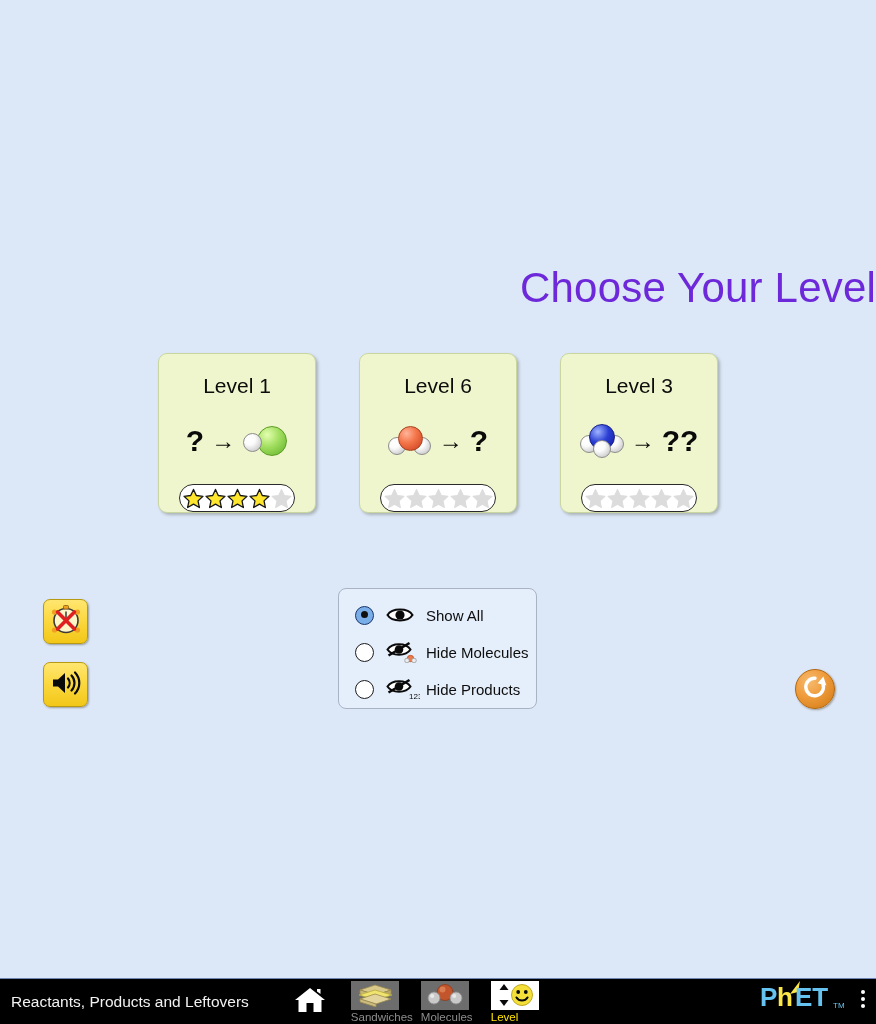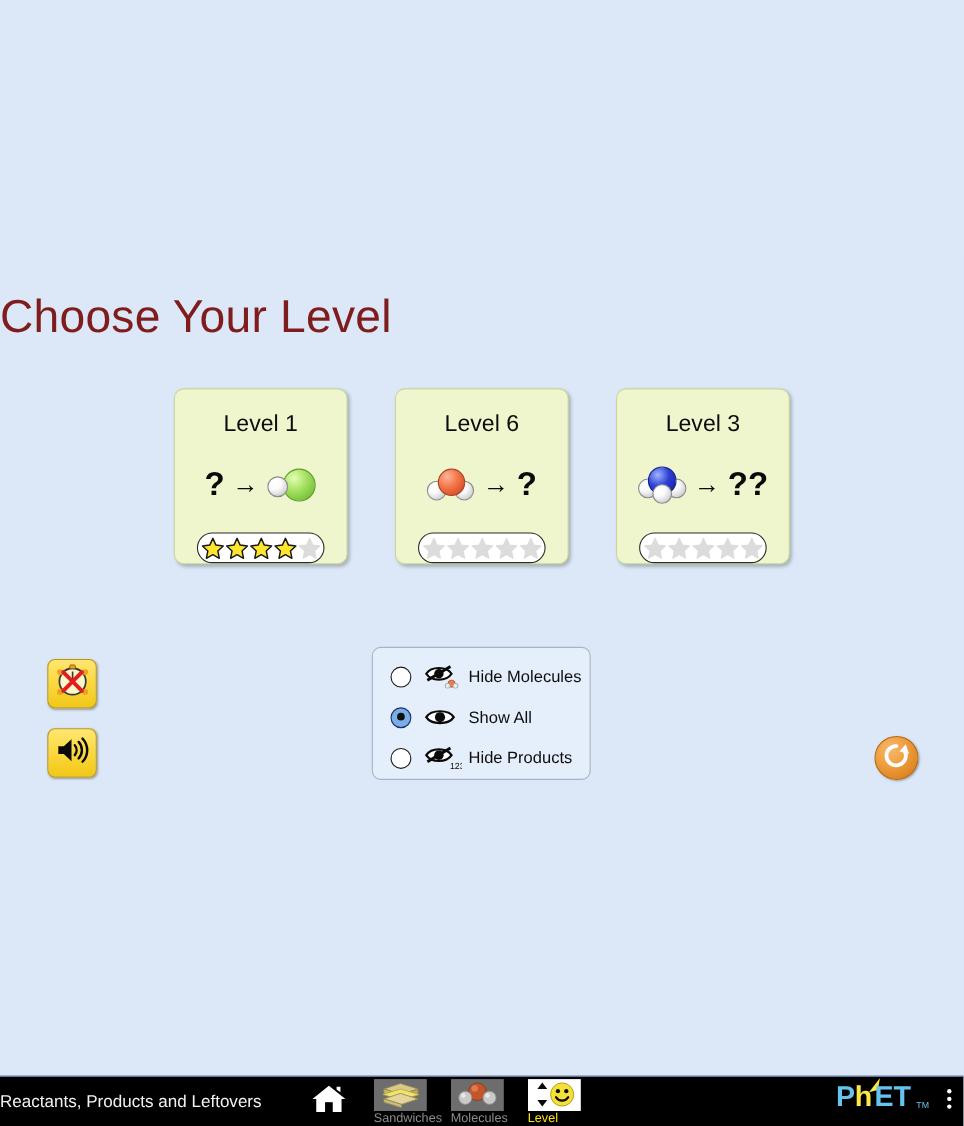--- a/index.html
+++ b/index.html
@@ -24,24 +24,24 @@
     height: 978px;
     background: #dce7f8;
   }
 
   
   #page-title {
     position: absolute;
     top: 264px;
     left: 0;
     width: 876px;
-    text-align: left;
+    text-align: right;
     font-size: 42px;
     font-weight: 400;
-    color: #7f1d1d;
+    color: #6d28d9;
     letter-spacing: 0.2px;
   }
 
   
   #level-cards {
     position: absolute;
     top: 353px;
     left: 158px;
     width: 560px;
     display: flex;
@@ -254,20 +254,21 @@
     bottom: 0;
     width: 876px;
     height: 46px;
     background: #000000;
     border-top: 1px solid #6e86b6;
     display: flex;
     align-items: center;
   }
 
   #sim-name {
+    margin-left: 11px;
     color: #f2f2f2;
     font-size: 15.5px;
     white-space: nowrap;
     text-align: right;
   }
 
   #home-button {
     margin-left: 42px;
     width: 38px; height: 38px;
     display: flex;
@@ -426,45 +427,45 @@
           </svg>
         <svg class="star" viewBox="0 0 24 24">
             <polygon points="12,1.6 15.2,8.6 22.8,9.5 17.2,14.7 18.7,22.3 12,18.5 5.3,22.3 6.8,14.7 1.2,9.5 8.8,8.6" fill="#dcdcdc" stroke="#dcdcdc" stroke-width="1.2" stroke-linejoin="round"></polygon>
           </svg>
       </div>
     </div>
 
   </div>
 
   <div id="visibility-panel">
+
+    <div class="radio-row">
+      <span class="radio-outer selected"></span>
+      <span class="radio-icon">
+        <svg width="28" height="18" viewBox="0 0 28 18">
+          <path d="M1.5 9 C6 1.8 22 1.8 26.5 9 C22 16.2 6 16.2 1.5 9 Z" fill="#ffffff" stroke="#0a0a0a" stroke-width="2"></path>
+          <circle cx="14" cy="9" r="4.6" fill="#0a0a0a"></circle>
+        </svg>
+      </span>
+      <span class="radio-label">Show All</span>
+    </div>
 
     <div class="radio-row">
       <span class="radio-outer"></span>
       <span class="radio-icon">
         <svg width="32" height="22" viewBox="0 0 32 22">
           <path d="M1.5 8.5 C6 1.5 20 1.5 24.5 8.5 C20 15.5 6 15.5 1.5 8.5 Z" fill="#ffffff" stroke="#0a0a0a" stroke-width="2"></path>
           <circle cx="13" cy="8.5" r="4.3" fill="#0a0a0a"></circle>
           <line x1="2.5" y1="14.5" x2="23.5" y2="2" stroke="#0a0a0a" stroke-width="2.6"></line>
           <circle cx="24.5" cy="17.5" r="3.2" fill="#ef7a4a" stroke="#b5502a" stroke-width="0.8"></circle>
           <circle cx="21" cy="19.5" r="2.3" fill="#ececec" stroke="#9a9a9a" stroke-width="0.8"></circle>
           <circle cx="28" cy="19.5" r="2.3" fill="#ececec" stroke="#9a9a9a" stroke-width="0.8"></circle>
         </svg>
       </span>
       <span class="radio-label">Hide Molecules</span>
-    </div>
-
-    <div class="radio-row">
-      <span class="radio-outer selected"></span>
-      <span class="radio-icon">
-        <svg width="28" height="18" viewBox="0 0 28 18">
-          <path d="M1.5 9 C6 1.8 22 1.8 26.5 9 C22 16.2 6 16.2 1.5 9 Z" fill="#ffffff" stroke="#0a0a0a" stroke-width="2"></path>
-          <circle cx="14" cy="9" r="4.6" fill="#0a0a0a"></circle>
-        </svg>
-      </span>
-      <span class="radio-label">Show All</span>
     </div>
 
     <div class="radio-row">
       <span class="radio-outer"></span>
       <span class="radio-icon">
         <svg width="34" height="22" viewBox="0 0 34 22">
           <path d="M1.5 8.5 C6 1.5 20 1.5 24.5 8.5 C20 15.5 6 15.5 1.5 8.5 Z" fill="#ffffff" stroke="#0a0a0a" stroke-width="2"></path>
           <circle cx="13" cy="8.5" r="4.3" fill="#0a0a0a"></circle>
           <line x1="2.5" y1="14.5" x2="23.5" y2="2" stroke="#0a0a0a" stroke-width="2.6"></line>
           <text x="23" y="21" font-family="Liberation Sans, sans-serif" font-size="8" fill="#0a0a0a">123</text>

